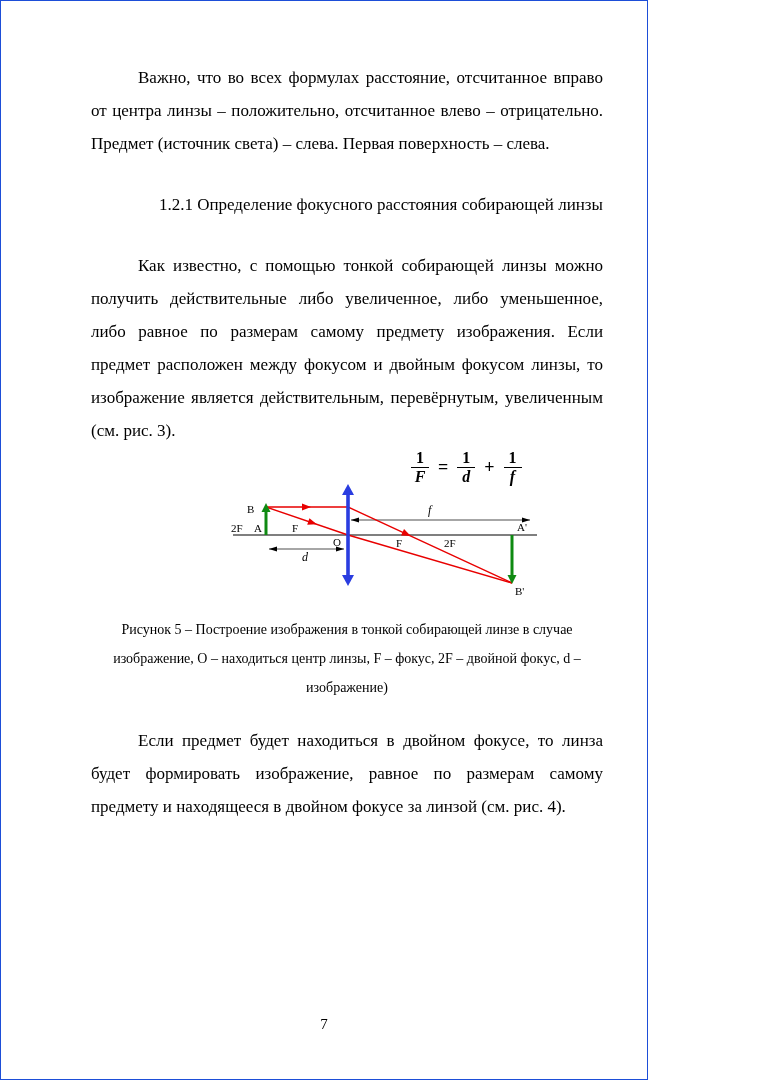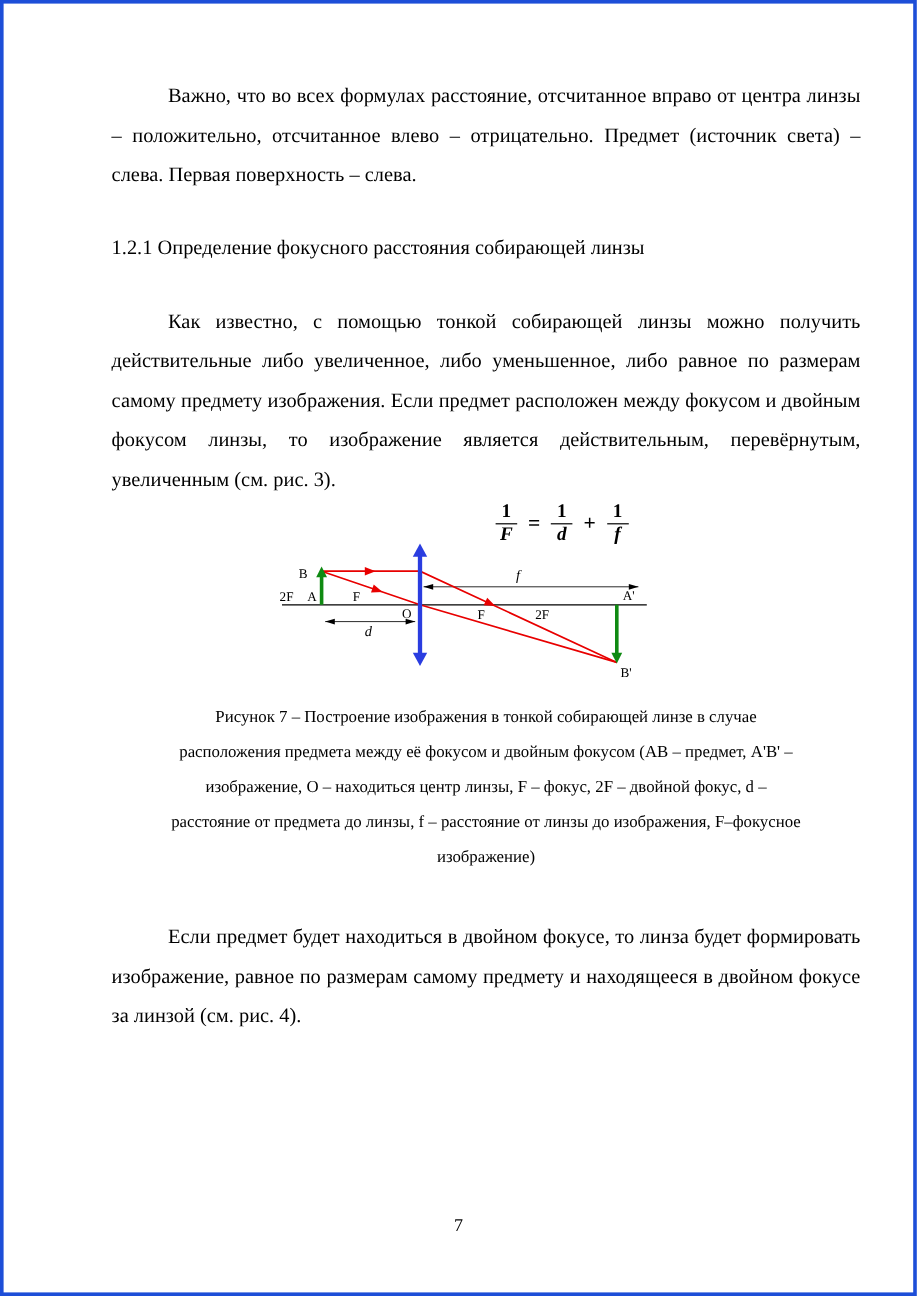--- a/index.html
+++ b/index.html
@@ -3,38 +3,38 @@
 <meta charset="utf-8">
 <style>
   * { margin:0; padding:0; box-sizing:border-box; }
   html,body { width:764px; height:1080px; background:#ffffff; }
   body {
     font-family:"Liberation Serif", serif;
     color:#000;
     overflow:hidden;
   }
   .page {
-    width:764px; height:1080px;
-    border:3px solid #1d4ed8;
+    width:648px; height:1080px;
+    border:1px solid #1d4ed8;
     padding:60px 44px 0 90px;
     position:relative;
     background:#fff;
   }
   p.body-text {
     font-size:17px;
     line-height:33px;
     text-align:justify;
     text-indent:47px;
   }
   .heading {
     font-size:17px;
     line-height:33px;
     margin-top:28px;
     margin-bottom:28px;
-    text-align:left;
+    text-align:right;
   }
   .method-title { text-indent:47px; }
   .method-title span { text-decoration:underline; }
   .figure-area {
     position:relative;
     height:158px;
     width:586px;
   }
   .formula {
     position:absolute;
@@ -50,21 +50,21 @@
   .diagram { position:absolute; left:139px; top:36px; }
   .diagram text { font-family:"Liberation Serif", serif; font-size:11px; fill:#000; }
   .diagram text.it { font-style:italic; font-size:12px; }
   .caption {
     margin-top:10px;
     text-align:center;
     font-size:14px;
     line-height:29px;
   }
   .caption div { white-space:nowrap; }
-  .after-caption { margin-top:35px; }
+  .after-caption { margin-top:22px; }
   .page-number {
     position:absolute;
     left:0; right:0; bottom:46px;
     text-align:center;
     font-size:15px;
   }
 </style>
 </head>
 <body>
 
@@ -133,24 +133,22 @@
       <text x="166" y="64">F</text>
       <text x="214" y="64">2F</text>
       <text x="287" y="48">A'</text>
       <text x="285" y="112">B'</text>
       <text class="it" x="72" y="78">d</text>
       <text class="it" x="198" y="31">f</text>
     </svg>
   </div>
 
   <div class="caption">
-    <div>Рисунок 7 – Построение изображения в тонкой собирающей линзе в случае</div>
-    <div>расположения предмета между её фокусом и двойным фокусом (АВ – предмет, А'В' –</div>
+    <div>Рисунок 5 – Построение изображения в тонкой собирающей линзе в случае</div>
     <div>изображение, О – находиться центр линзы, F – фокус, 2F – двойной фокус, d –</div>
-    <div>расстояние от предмета до линзы, f – расстояние от линзы до изображения, F–фокусное</div>
     <div>изображение)</div>
   </div>
 
   <p class="body-text after-caption">Если предмет будет находиться в двойном фокусе, то линза будет формировать изображение, равное по размерам самому предмету и находящееся в двойном фокусе за линзой (см. рис. 4).</p>
 
   <div class="page-number">7</div>
 
 </div>
 
 </body></html>

